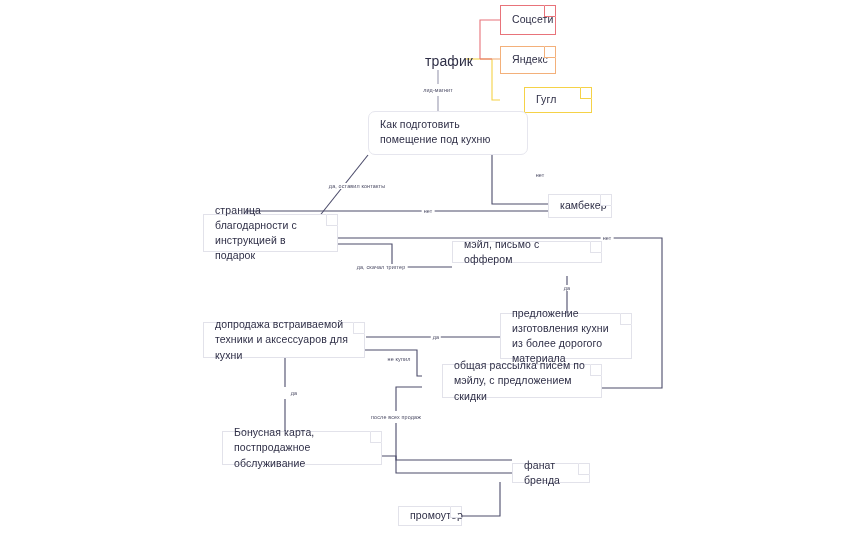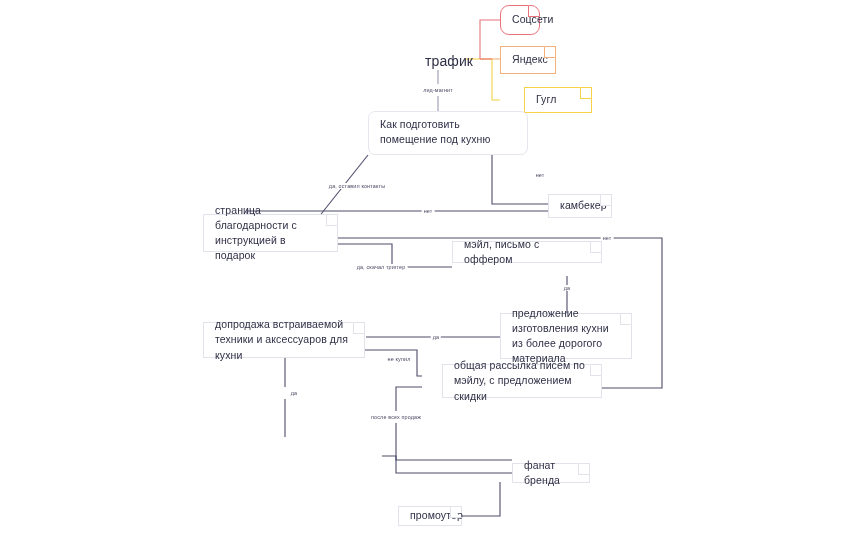--- a/index.html
+++ b/index.html
@@ -122,21 +122,21 @@
 
       <path d="M422 387 H396 V411"></path>
       <path d="M396 423 V460 H512"></path>
 
       <path d="M382 456 H396 V473 H512"></path>
 
       <path d="M500 482 V516 H462"></path>
     </g>
   </svg>
 
-  <div class="node pink" style="left:500px; top:5px; width:40px; height:30px;border-radius:9px;">
+  <div class="node pink" style="left:500px; top:5px; width:56px; height:30px;">
     <span class="fold"></span>
     <span>Соцсети</span>
   </div>
 
   <div class="node orange" style="left:500px; top:46px; width:56px; height:28px;">
     <span class="fold"></span>
     <span>Яндекс</span>
   </div>
 
   <div class="node yellow" style="left:524px; top:87px; width:68px; height:26px;">
@@ -175,20 +175,24 @@
   <div class="node" style="left:203px; top:322px; width:162px; height:36px;">
     <span class="fold"></span>
     <span>допродажа встраиваемой техники и аксессуаров для кухни</span>
   </div>
 
   <div class="node" style="left:442px; top:364px; width:160px; height:34px;">
     <span class="fold"></span>
     <span>общая рассылка писем по мэйлу, с предложением скидки</span>
   </div>
 
+  <div class="node" style="left:222px; top:431px; width:160px; height:34px;">
+    <span class="fold"></span>
+    <span>Бонусная карта, постпродажное обслуживание</span>
+  </div>
 
   <div class="node" style="left:512px; top:463px; width:78px; height:20px;">
     <span class="fold"></span>
     <span>фанат бренда</span>
   </div>
 
   <div class="node" style="left:398px; top:506px; width:64px; height:20px;">
     <span class="fold"></span>
     <span>промоутер</span>
   </div>

